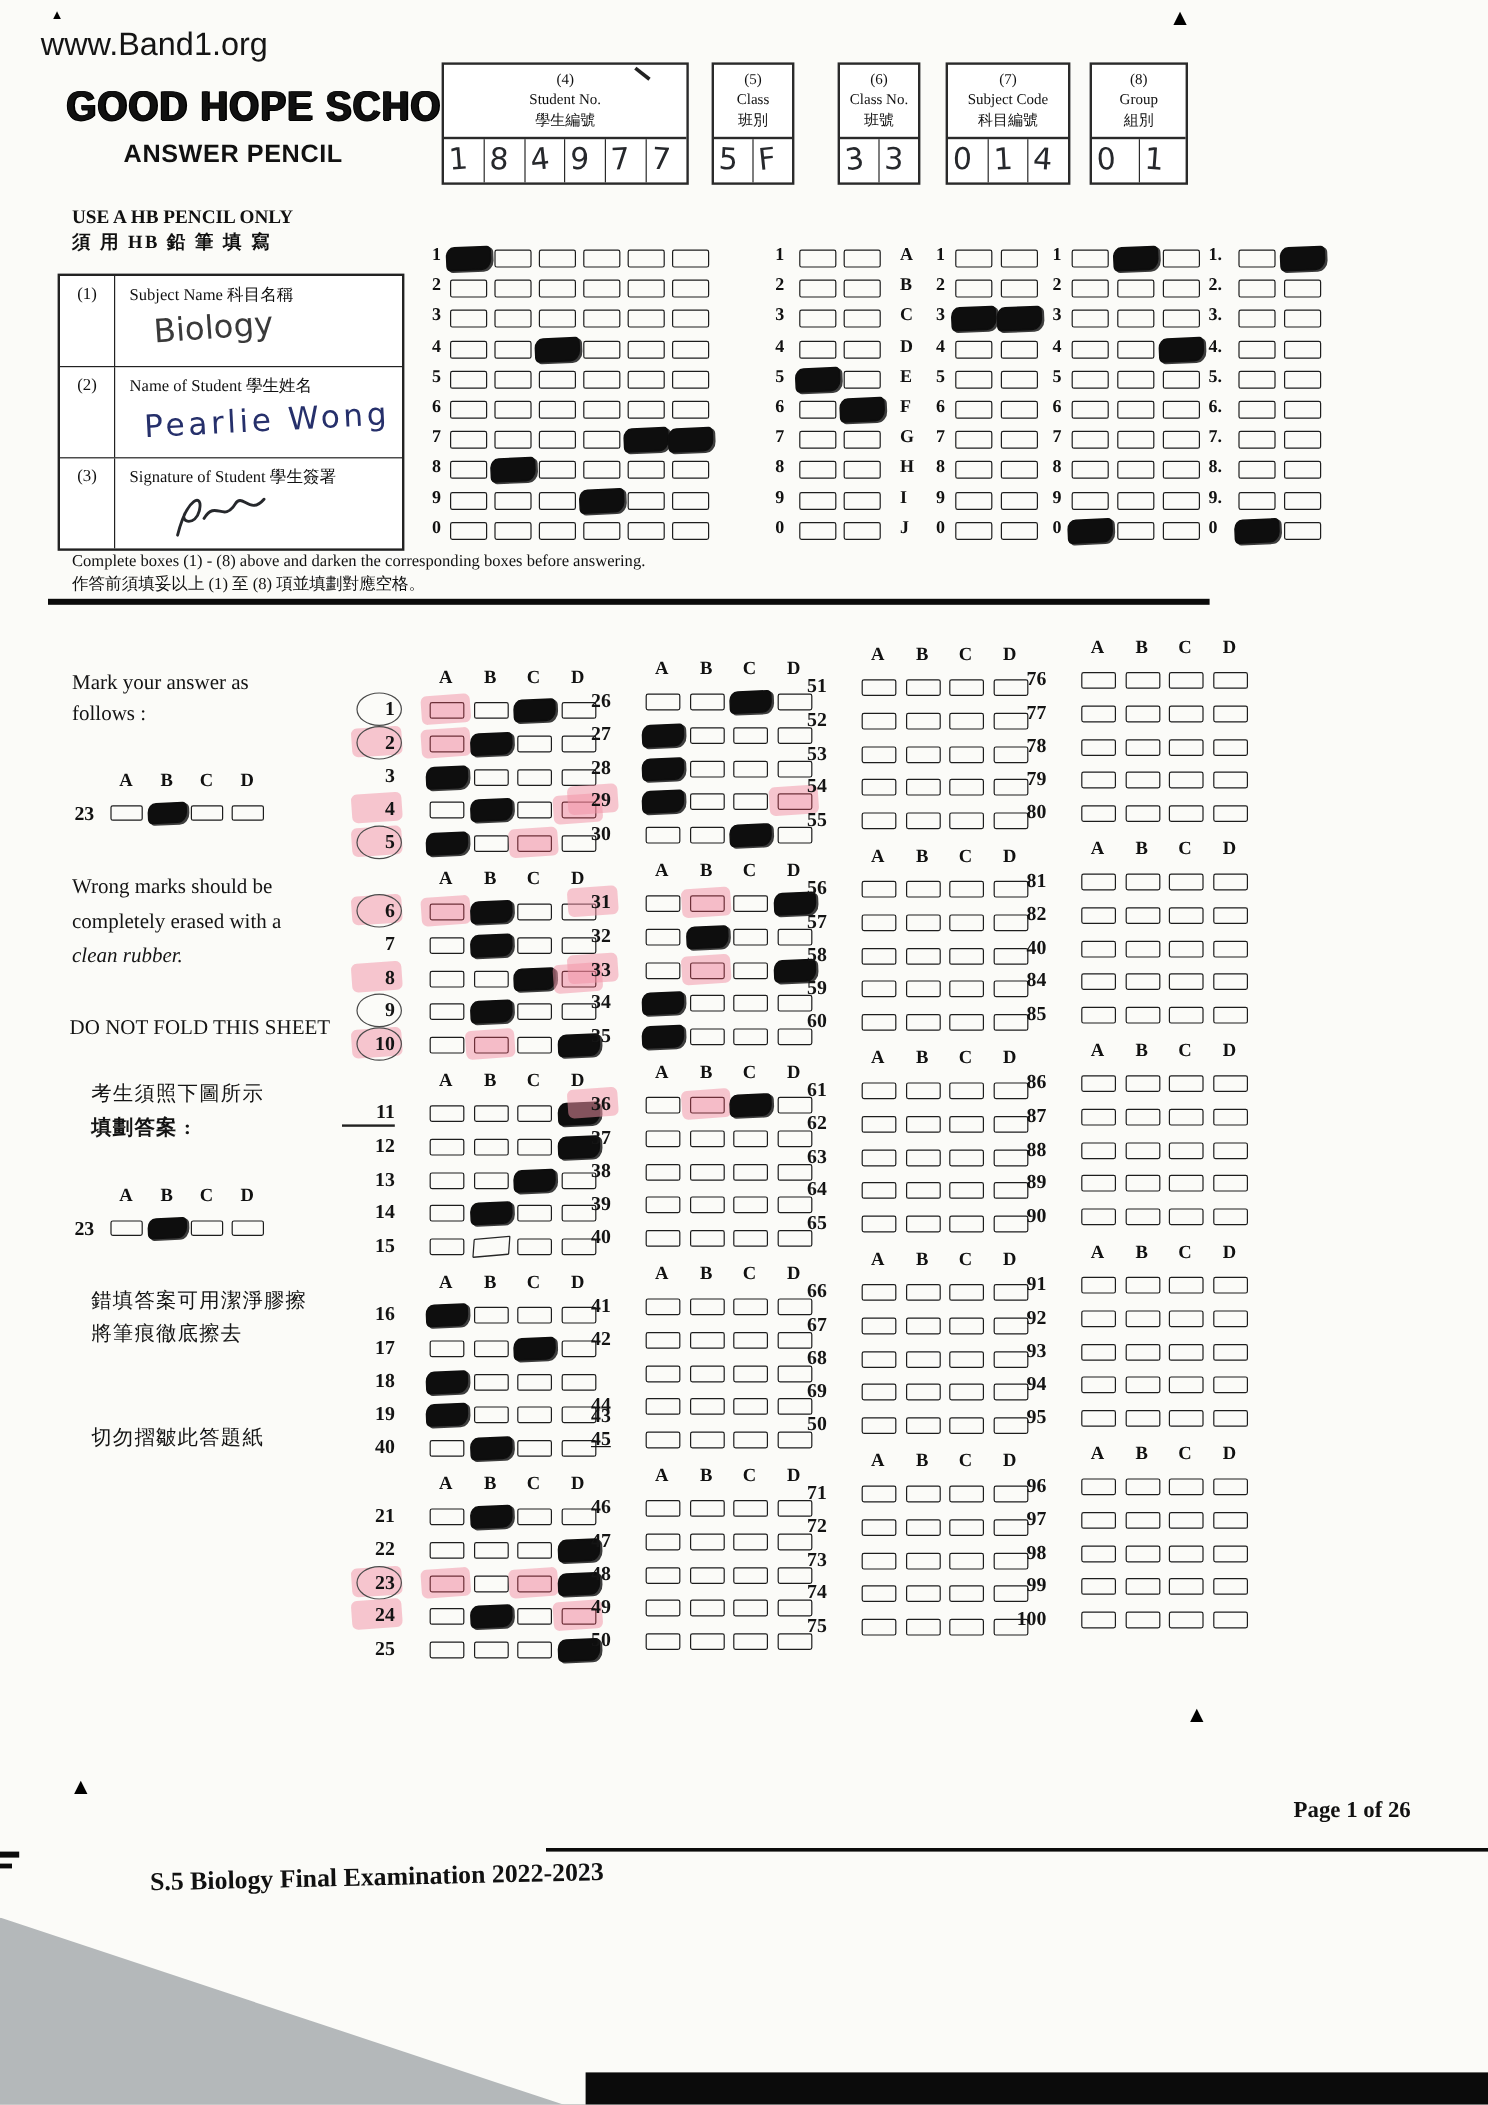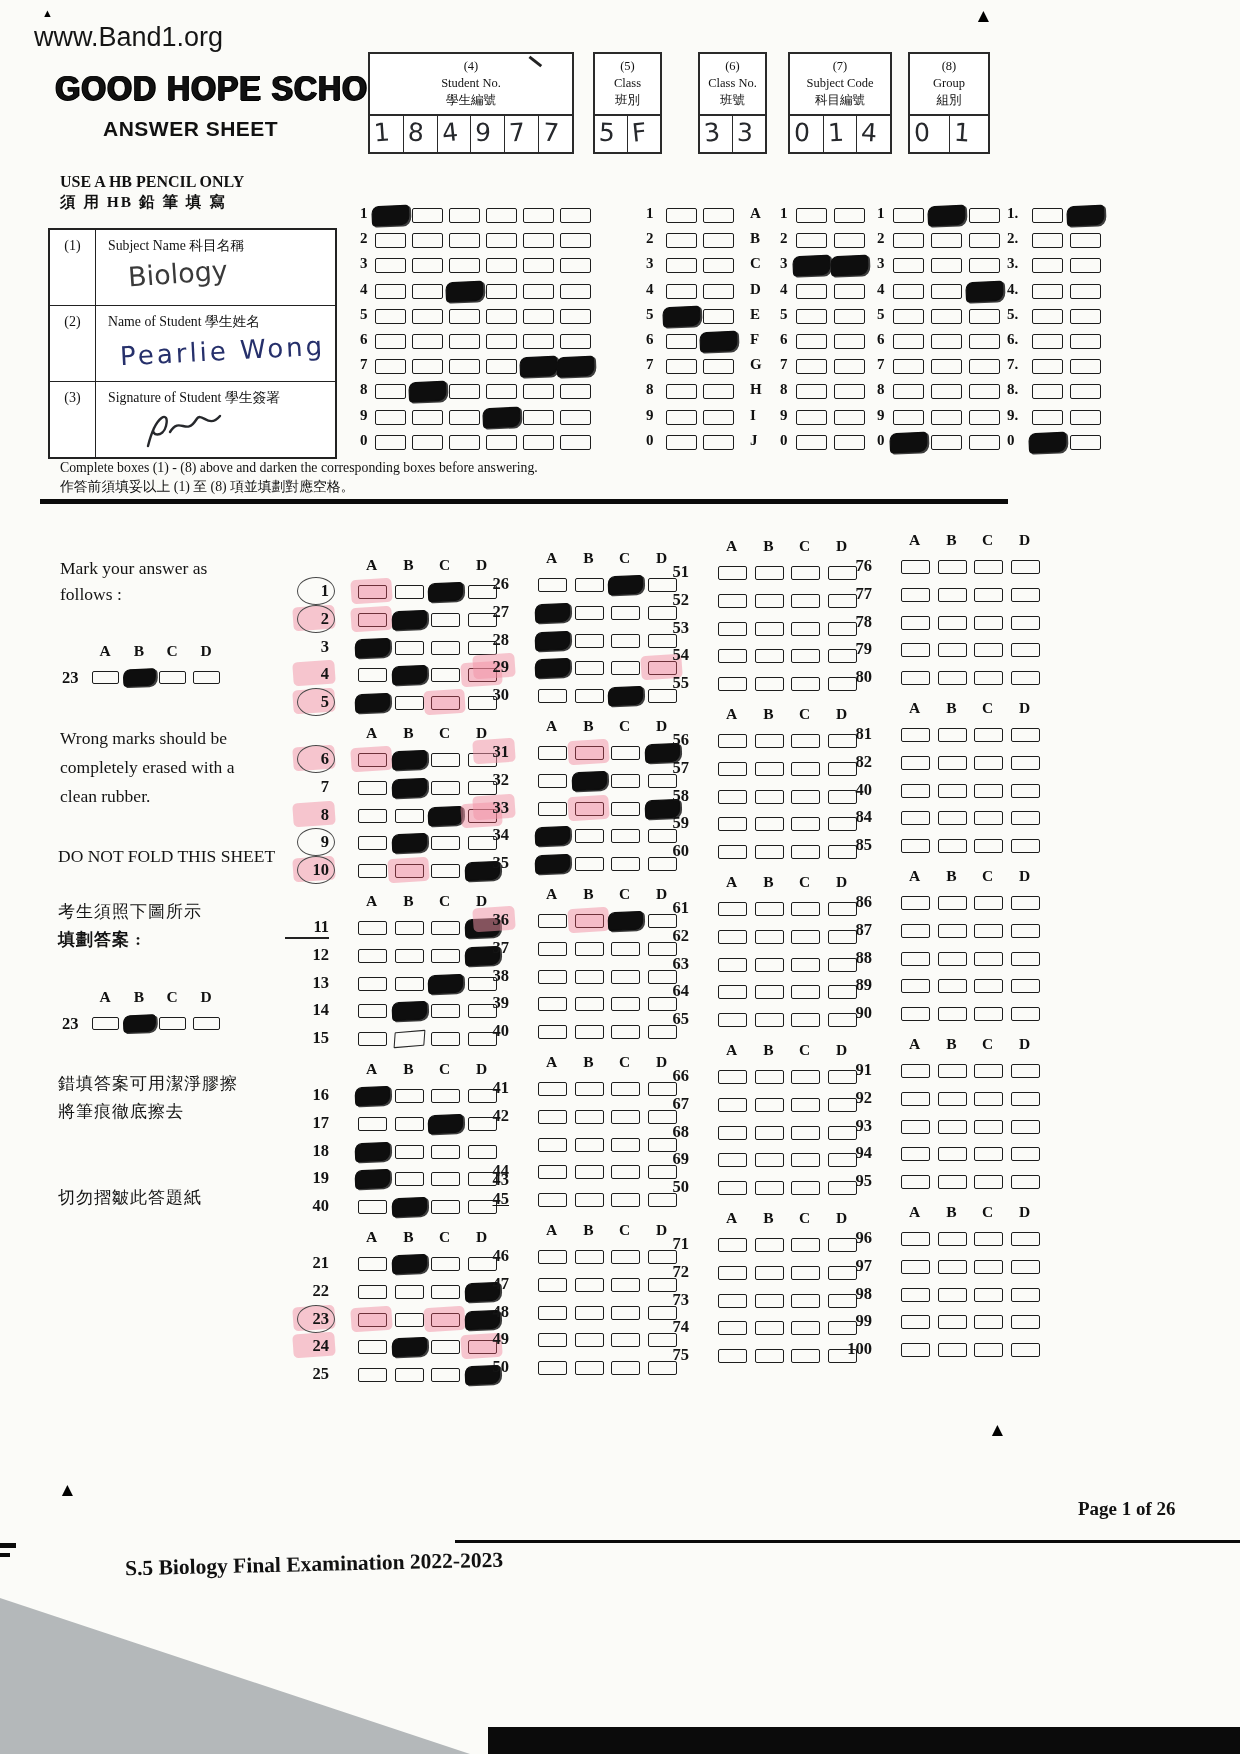--- a/index.html
+++ b/index.html
@@ -34,38 +34,38 @@
             transform:rotate(-2.5deg) scale(1.22,1.35);box-shadow:1.5px 1px 0 rgba(14,14,14,.8);}
   .bub.pinked{border-color:#6d3039;background:rgba(243,170,184,.30);}
   .bub.outline{border:1.9px solid #262626;border-radius:1px;transform:skew(-9deg) rotate(-5deg) scale(1.05,1.15);}
   .blob{position:absolute;background:rgba(241,148,166,.52);border-radius:5px;transform:rotate(-4deg);}
   .qnum{position:absolute;width:44px;text-align:right;font-weight:bold;font-size:16.5px;color:#141414;}
   .qnum.und{border-bottom:2px solid #222;}
   .ring{position:absolute;border:1.8px solid #4a4a4a;border-radius:50%;}
   .hdrL{position:absolute;font-weight:bold;font-size:15.5px;width:27px;text-align:center;}
   .dl{position:absolute;font-weight:bold;font-size:15px;}
   .itext{position:absolute;font-size:17.5px;color:#141414;}
-  .itext.zh{font-size:17px;letter-spacing:1px;}
+  .itext.zh{font-size:17px;letter-spacing:1px;margin-left:18px;}
   .note{position:absolute;font-size:13.8px;}
   .thick{position:absolute;background:#0b0b0b;}
   .penstroke{position:absolute;background:#222;}
   .footer-title{position:absolute;font-weight:bold;font-size:21.5px;transform:rotate(-1.3deg);}
   .pageno{position:absolute;font-weight:bold;font-size:19px;}
   .grey-corner{position:absolute;background:#b4b8ba;clip-path:polygon(0 0,100% 100%,0 100%);}
   .sig-svg{position:absolute;}
 </style>
 </head>
 <body>
 
 <div class="page">
 
   <span class="tri" style="left:42px;top:8px;font-size:11px;">▲</span>
   <div class="abs band1" style="left:34px;top:22px;">www.Band1.org</div>
   <div class="abs school" style="left:55px;top:70px;">GOOD HOPE SCHOOL</div>
-  <div class="abs sheet-title" style="left:103px;top:117px;">ANSWER SHEET</div>
+  <div class="abs sheet-title" style="left:103px;top:117px;">ANSWER PENCIL</div>
   <span class="tri" style="left:974px;top:6px;font-size:19px;">▲</span>
 
   <div id="top-boxes">
       <div class="tbox" style="left:368px;top:52px;width:202px;">
         <div class="lab">
           <div>(4)</div>
           <div>Student No.</div>
           <div>學生編號</div>
         </div>
         <div class="cells">
@@ -405,21 +405,21 @@
       <div class="hdrL" style="left:97px;top:0;width:26px;">C</div>
       <div class="hdrL" style="left:131px;top:0;width:26px;">D</div>
       <div style="position:absolute;left:0;top:26px;font-weight:bold;font-size:16.5px;">23</div>
       <div class="bub" style="left:30px;top:29px;width:25px;height:11px;"></div>
       <div class="bub fill" style="left:64px;top:29px;width:25px;height:11px;"></div>
       <div class="bub" style="left:97px;top:29px;width:25px;height:11px;"></div>
       <div class="bub" style="left:131px;top:29px;width:25px;height:11px;"></div>
     </div>
   <div class="itext" style="left:60px;top:728px;">Wrong marks should be</div>
   <div class="itext" style="left:60px;top:757px;">completely erased with a</div>
-  <div class="itext" style="left:60px;top:786px;">clean rubber.</div>
+  <div class="itext" style="left:60px;top:786px;font-style:italic;">clean rubber.</div>
   <div class="itext" style="left:58px;top:846px;">DO NOT FOLD THIS SHEET</div>
   <div class="itext zh" style="left:58px;top:900px;">考生須照下圖所示</div>
   <div class="itext zh" style="left:58px;top:928px;font-weight:bold;">填劃答案 :</div>
   <div id="example-2" class="abs" style="left:62px;top:988px;width:230px;height:60px;">
       <div class="hdrL" style="left:30px;top:0;width:26px;">A</div>
       <div class="hdrL" style="left:64px;top:0;width:26px;">B</div>
       <div class="hdrL" style="left:97px;top:0;width:26px;">C</div>
       <div class="hdrL" style="left:131px;top:0;width:26px;">D</div>
       <div style="position:absolute;left:0;top:26px;font-weight:bold;font-size:16.5px;">23</div>
       <div class="bub" style="left:30px;top:29px;width:25px;height:11px;"></div>

